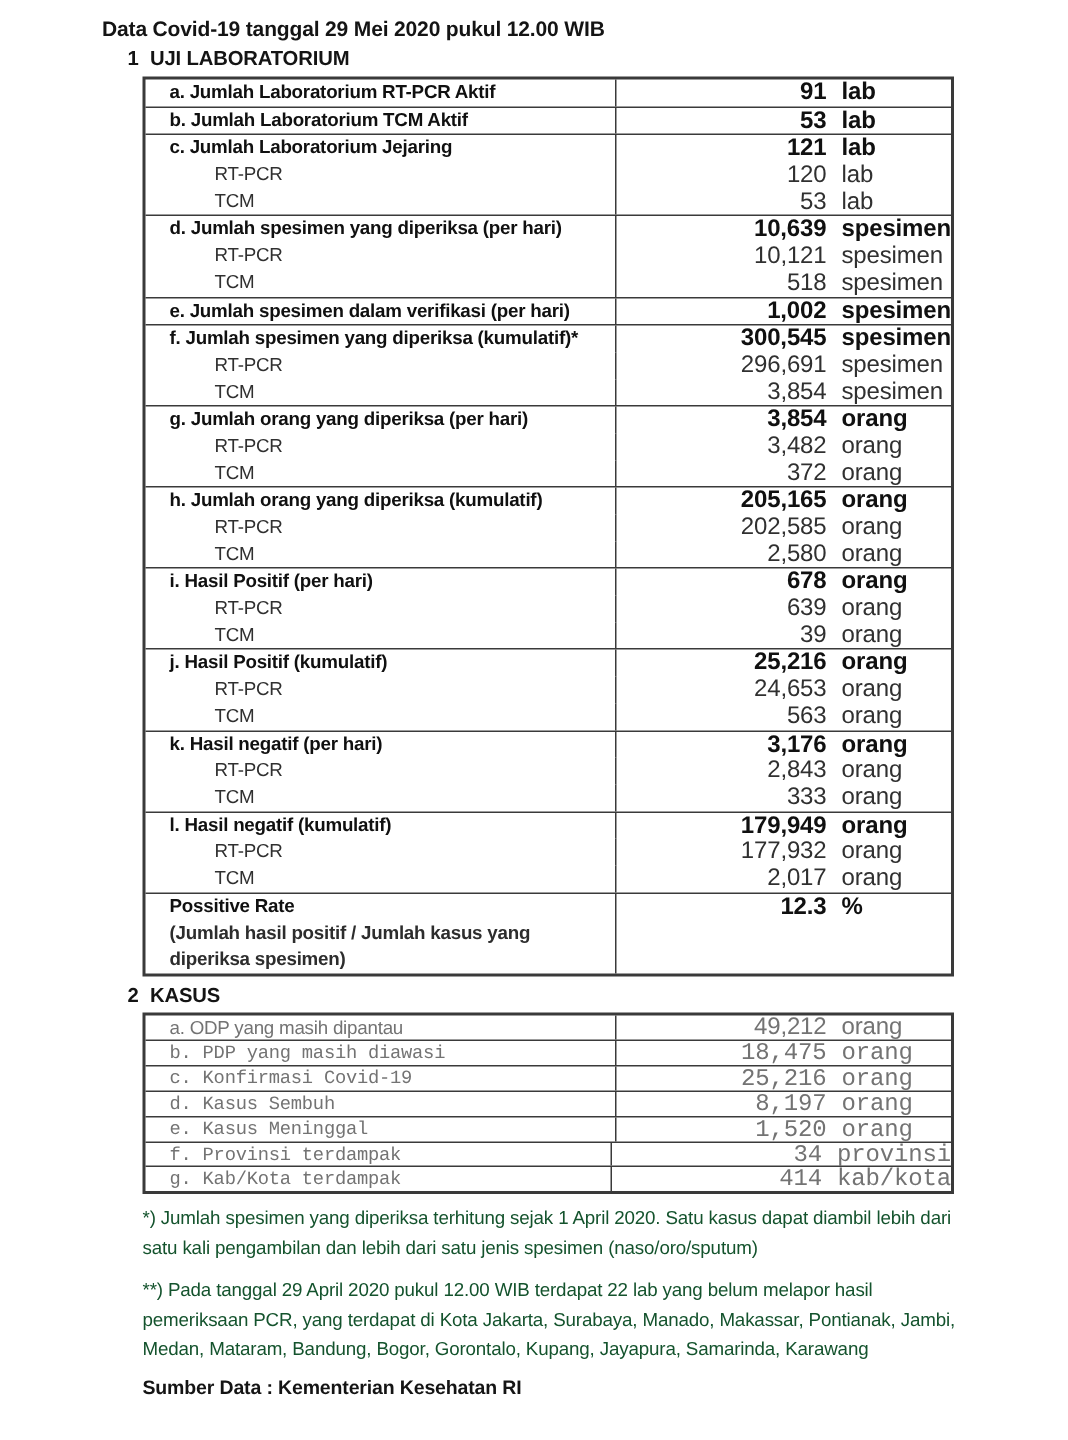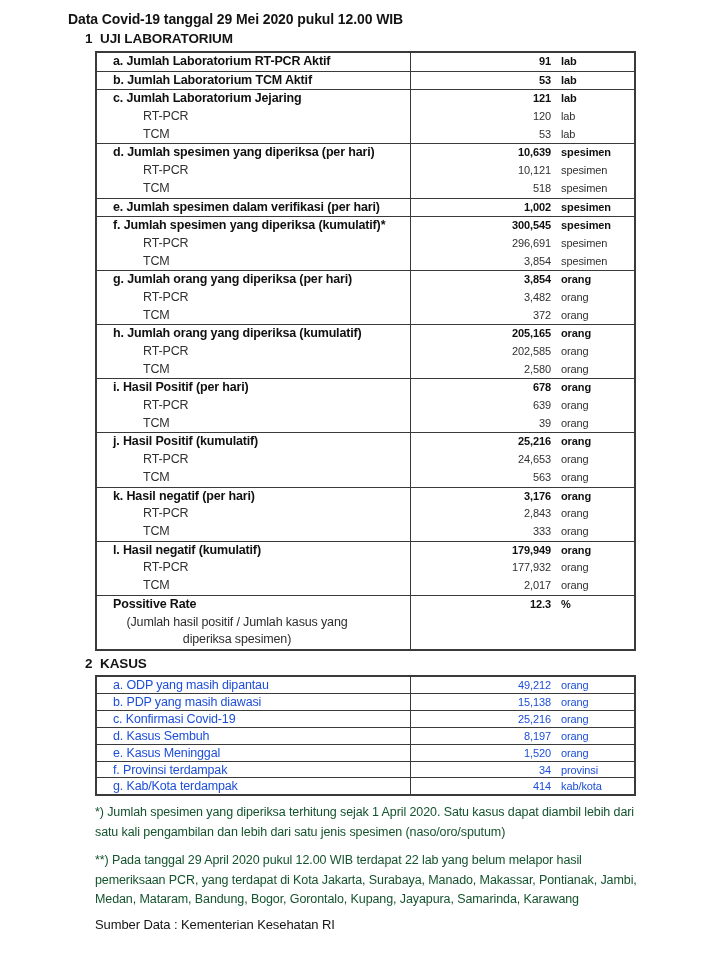--- a/index.html
+++ b/index.html
@@ -27,60 +27,59 @@
     letter-spacing:-0.1px;
   }
   .sec-heading .sec-num { width:15px; }
   .dtable {
     margin-left:95px;
     width:541px;
     border:2px solid #3a3a3a;
     background:#fff;
   }
   .tgroup + .tgroup { border-top:1.5px solid #3a3a3a; }
-  .krow + .krow   { border-top:1.5px solid #3a3a3a; }
+  .krow + .krow   { border-top:1.5px solid #3a3a3a;font-family:Liberation Mono, monospace; }
   .trow, .krow { display:flex; align-items:stretch;padding-left:11px; }
   .trow { height:17.7px; line-height:17.7px; }
   .krow { height:16.8px; line-height:16.8px; }
   .trow.tall { height:53px; line-height:17.7px; }
   .cell-label {
     width:303px;
     border-right:1.5px solid #3a3a3a;
     padding-left:5px;
     font-size:12.5px;
     letter-spacing:-0.15px;
     white-space:nowrap;
     overflow:hidden;
   }
-  .cell-value { flex:1; display:flex; font-size:11px; letter-spacing:-0.1px; }
+  .cell-value { flex:1; display:flex; font-size:16px; letter-spacing:-0.1px; }
   .cell-value .num { width:140px; text-align:right; }
   .cell-value .unit { margin-left:10px; }
   .main { font-weight:700; color:#101010; }
   .sub  { font-weight:400; color:#303030; }
   .sub .cell-label { padding-left:35px; }
-  .krow { font-weight:400; color:#1d4ed8; }
+  .krow { font-weight:400; color:#737373; }
   .rate-note {
-    font-weight:400; color:#2d2d2d;
+    font-weight:700; color:#2d2d2d;
     white-space:normal;
     max-width:248px;
     line-height:17.5px;
     margin-top:0.5px;
-    text-align:center;
   }
   .footnote {
     margin:7px 0 0 95px;
     width:556px;
     font-size:12.5px; line-height:19.5px;
     color:#14532d;
     letter-spacing:-0.1px;
   }
   .footnote.second { margin-top:9px; }
   .source {
     margin:7px 0 0 95px;
-    font-size:13px; font-weight:400; color:#141414;
+    font-size:13px; font-weight:700; color:#141414;
     letter-spacing:-0.1px;
   }
 </style>
 </head>
 <body>
 
 <div class="page">
 
   <div class="title">Data Covid-19 tanggal 29 Mei 2020 pukul 12.00 WIB</div>
 
@@ -344,21 +343,21 @@
       <div class="krow">
         <div class="cell-label"><span>a. ODP yang masih dipantau</span></div>
         <div class="cell-value">
           <span class="num">49,212</span>
           <span class="unit">orang</span>
         </div>
       </div>
       <div class="krow">
         <div class="cell-label"><span>b. PDP yang masih diawasi</span></div>
         <div class="cell-value">
-          <span class="num">15,138</span>
+          <span class="num">18,475</span>
           <span class="unit">orang</span>
         </div>
       </div>
       <div class="krow">
         <div class="cell-label"><span>c. Konfirmasi Covid-19</span></div>
         <div class="cell-value">
           <span class="num">25,216</span>
           <span class="unit">orang</span>
         </div>
       </div>

